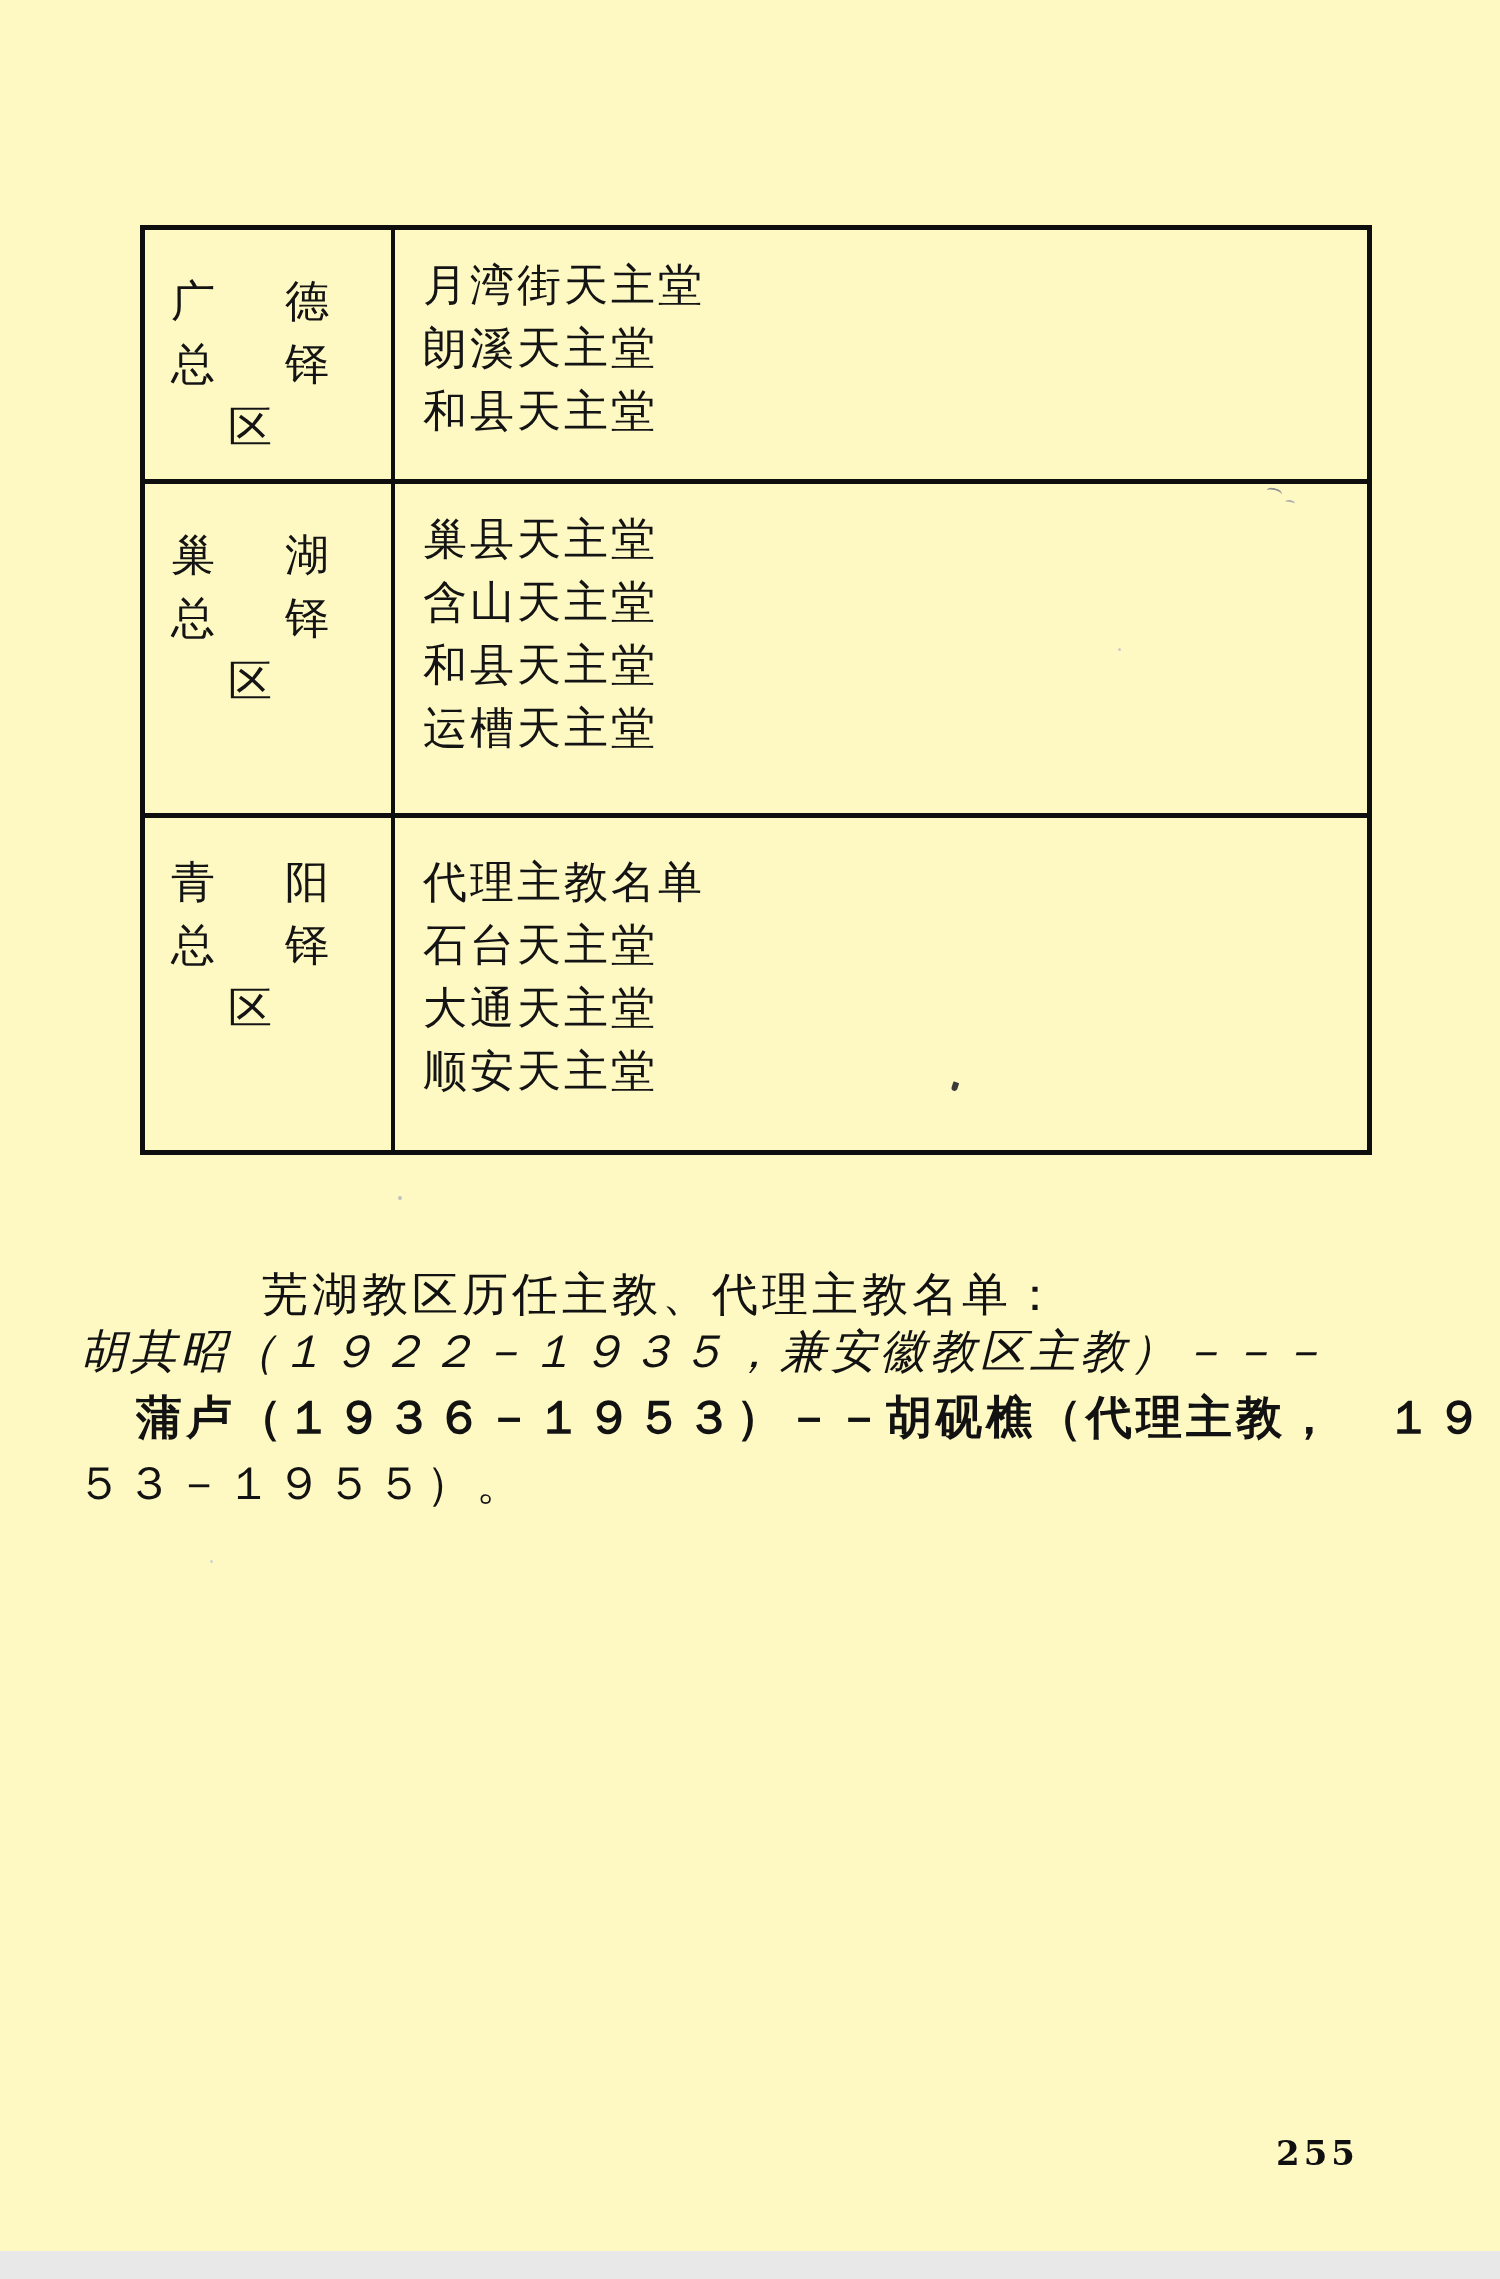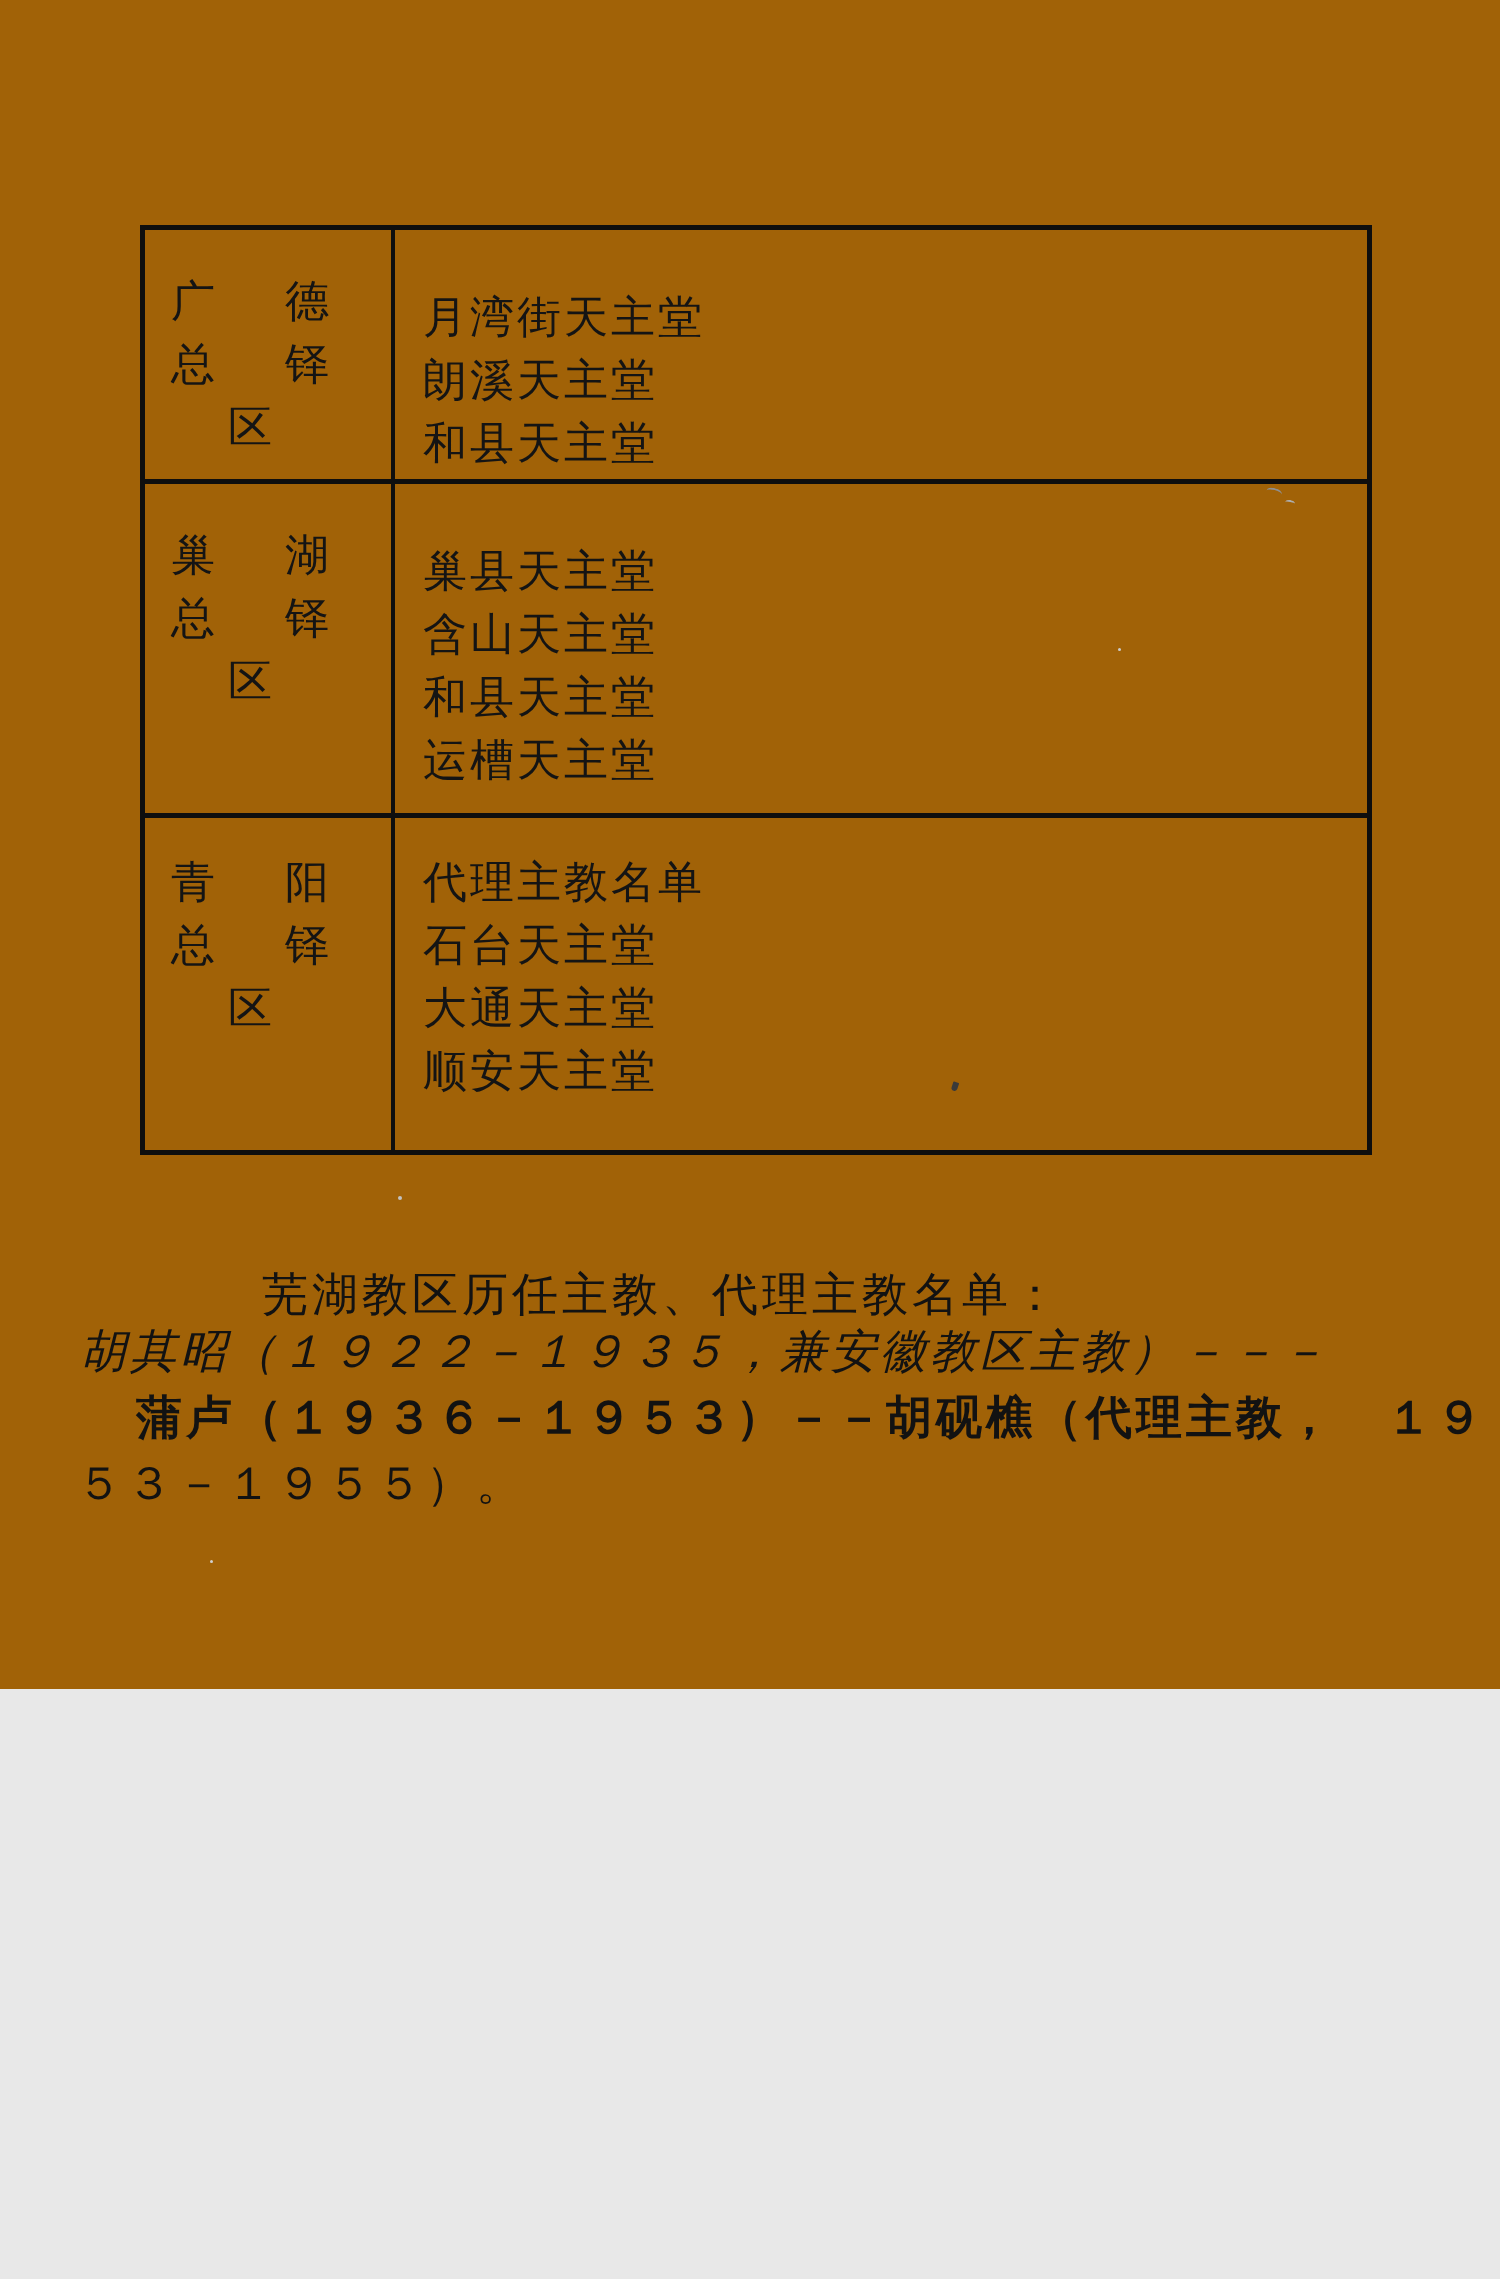--- a/index.html
+++ b/index.html
@@ -2,22 +2,22 @@
 <html><head>
 <meta charset="utf-8">
 <style>
   html,body{margin:0;padding:0;}
   body{
     width:1500px;height:2279px;
     background:#e8e8e8;
     font-family:"Liberation Serif","DejaVu Serif",serif;
   }
   .page{
-    position:relative;width:1500px;height:1689px;
-    background:#a16207;overflow:hidden;
+    position:relative;width:1500px;height:2251px;
+    background:#fef9c3;overflow:hidden;
     color:#141414;
   }
 
   
   .ptable{
     position:absolute;left:140px;top:225px;width:1232px;height:930px;
     box-sizing:border-box;border:5px solid #0e0e0e;
     display:flex;flex-direction:column;
   }
   .sec{display:flex;box-sizing:border-box;}
@@ -25,21 +25,21 @@
   .sec-2{height:334px;border-bottom:5px solid #0e0e0e;}
   .sec-3{flex:1;border-radius:6px;}
   .cell-district{
     box-sizing:border-box;width:250px;flex:0 0 250px;
     border-right:4px solid #0e0e0e;
     padding:40px 0 0 26px;
     font-size:44px;line-height:63px;letter-spacing:13px;
     white-space:nowrap;
   }
   .cell-churches{
-    flex:1;padding:56px 0 0 28px;
+    flex:1;padding:24px 0 0 28px;
     font-size:44px;line-height:63px;letter-spacing:3px;
     white-space:nowrap;
   }
   .sec-3 .cell-district,.sec-3 .cell-churches{padding-top:33px;}
   .district-line.indent{padding-left:57px;}
 
   
   .para-line{
     position:absolute;font-size:46px;letter-spacing:4px;
     white-space:nowrap;color:#121212;

